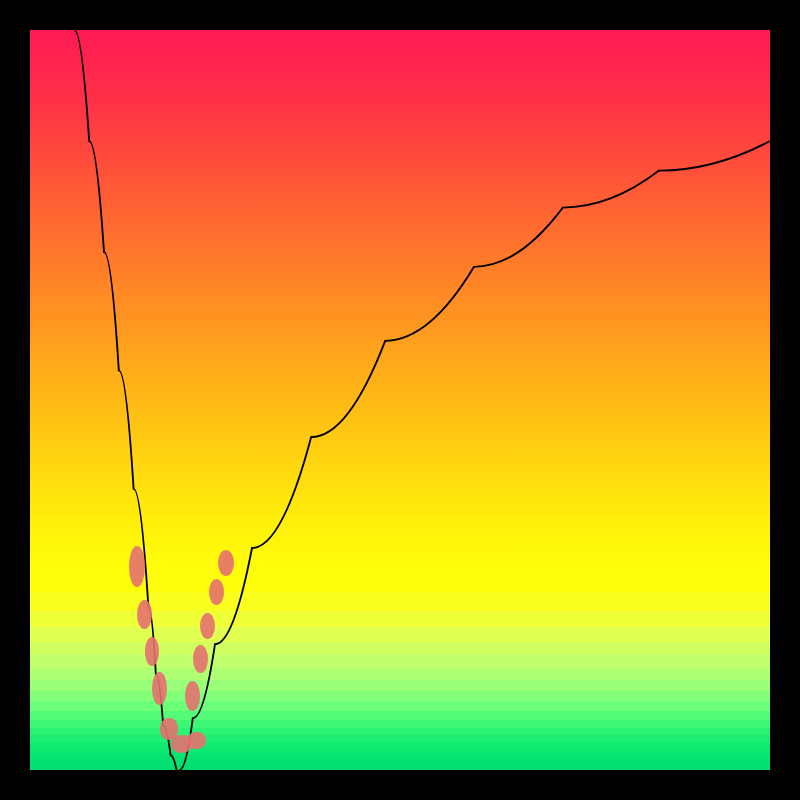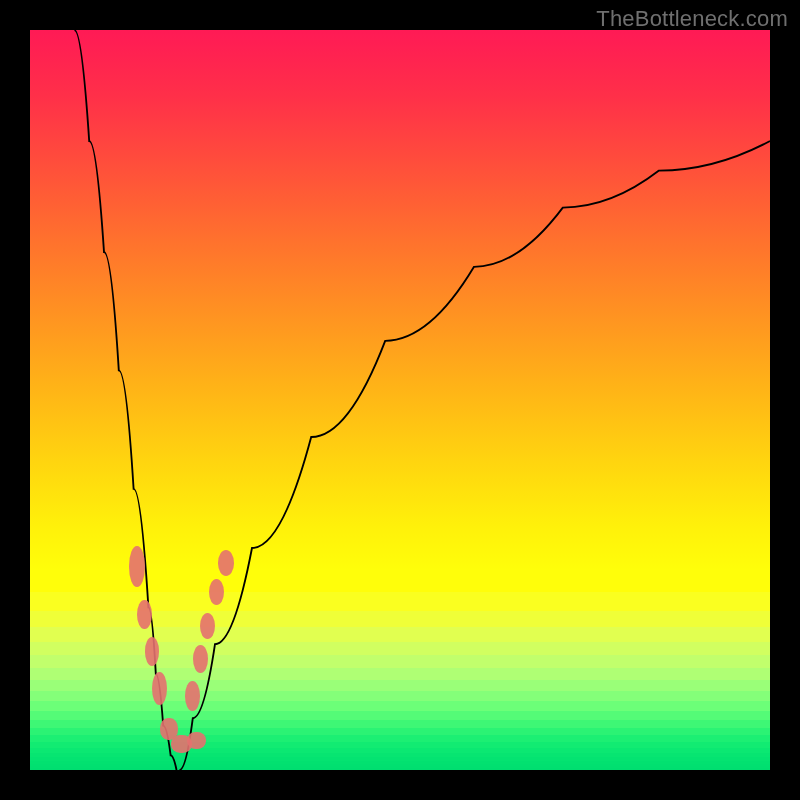--- a/index.html
+++ b/index.html
@@ -66,21 +66,20 @@
   .blob {
     position: absolute;
     background: #e4716f;
     opacity: 0.9;
   }
 </style>
 </head>
 <body>
 
 <div class="frame">
-  <div class="watermark">TheBottleneck.com</div>
   <div class="plot">
     <div class="gradient-red"></div>
     <div class="gradient-bands" id="bands">
         <div class="band" style="background: rgb(255, 254, 10); height: 11.1111%; flex: 0 0 auto;"></div>
         <div class="band" style="background: rgb(250, 255, 32); height: 9.25926%; flex: 0 0 auto;"></div>
         <div class="band" style="background: rgb(239, 255, 56); height: 8.14815%; flex: 0 0 auto;"></div>
         <div class="band" style="background: rgb(225, 255, 80); height: 7.40741%; flex: 0 0 auto;"></div>
         <div class="band" style="background: rgb(209, 255, 96); height: 6.66667%; flex: 0 0 auto;"></div>
         <div class="band" style="background: rgb(193, 255, 108); height: 6.2963%; flex: 0 0 auto;"></div>
         <div class="band" style="background: rgb(175, 255, 116); height: 5.92593%; flex: 0 0 auto;"></div>

